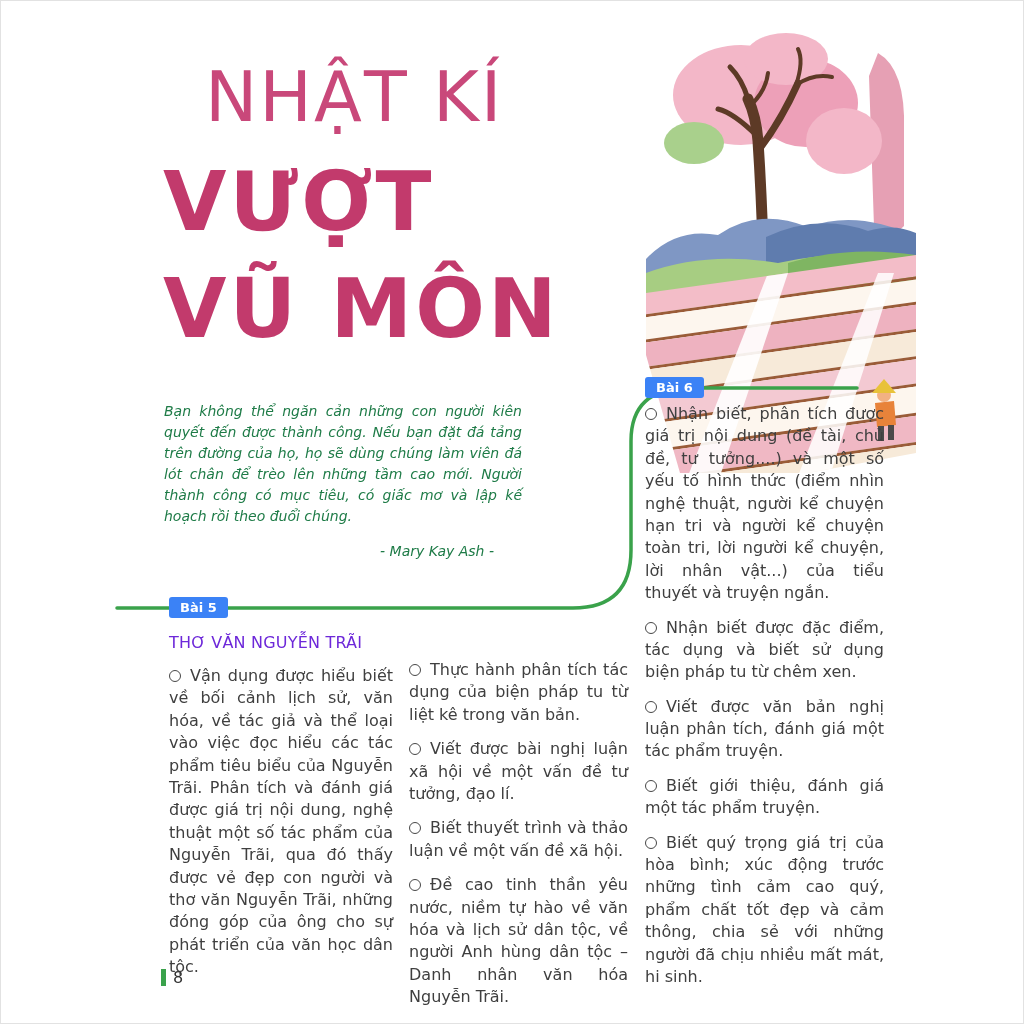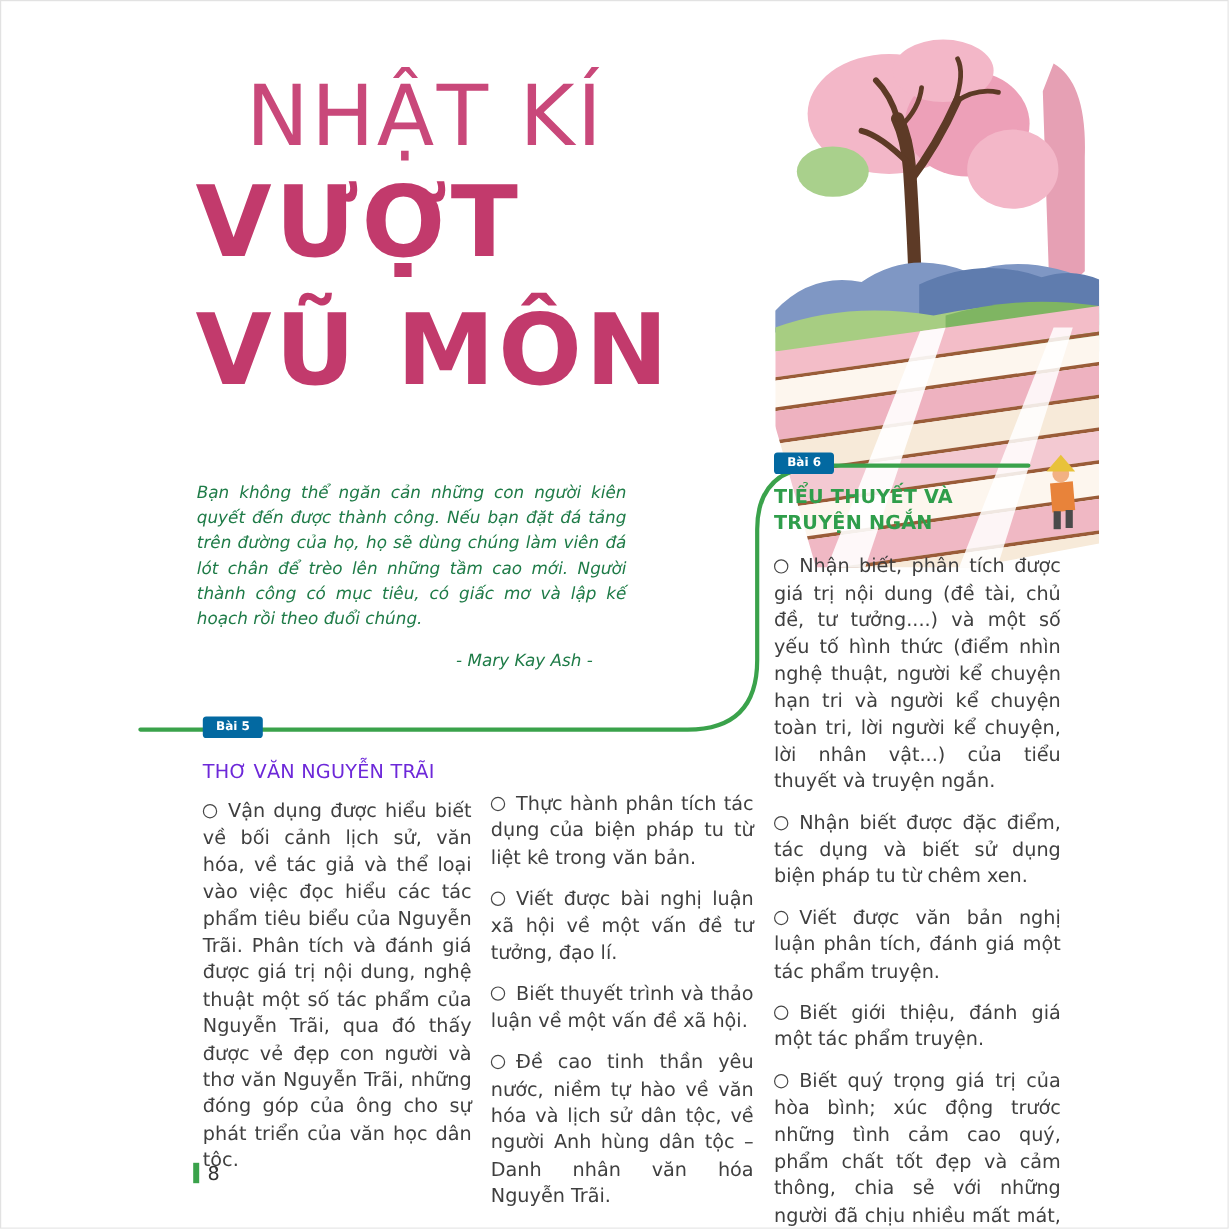--- a/index.html
+++ b/index.html
@@ -3,33 +3,33 @@
 <meta charset="utf-8">
 <style>
   html,body{margin:0;padding:0;background:#fff;}
   body{width:1024px;height:1024px;font-family:"DejaVu Sans",sans-serif;}
   .sheet{position:relative;width:1022px;height:1022px;background:#ffffff;border:1px solid #e2e2e2;overflow:hidden;box-sizing:content-box;}
 
   
   .title-block{position:absolute;left:162px;top:60px;color:#c9487a;}
   .t1{font-size:70px;font-weight:normal;letter-spacing:2px;color:#c9487a;line-height:1.05;margin-left:42px;}
   .t2,.t3{font-size:82px;font-weight:bold;letter-spacing:3px;color:#c23a6c;line-height:1.0;}
-  .t2{margin-top:10px;}
+  .t2{margin-top:26px;}
   .t3{margin-top:25px;}
 
   
   .quote{position:absolute;left:163px;top:400px;width:358px;color:#1e7b47;font-style:italic;font-size:14px;line-height:1.5;}
   .quote p{margin:0;text-align:justify;}
   .quote .attr{margin-top:14px;text-align:right;padding-right:28px;}
 
   
   .deco-line{position:absolute;left:0;top:0;width:1024px;height:1024px;pointer-events:none;}
 
   
-  .badge{position:absolute;background:#0369a1;color:#fff;font-size:10px;font-weight:bold;padding:4px 11px;border-radius:3px;line-height:1;}
+  .badge{position:absolute;background:#3b82f6;color:#fff;font-size:13px;font-weight:bold;padding:4px 11px;border-radius:3px;line-height:1;}
   .badge5{left:168px;top:596px;}
   .badge6{left:644px;top:376px;}
 
   
   .l5-heading{position:absolute;left:168px;top:632px;color:#6d28d9;font-weight:normal;font-size:16px;letter-spacing:0.2px;}
   .col1{position:absolute;left:168px;top:664px;width:224px;}
   .col2{position:absolute;left:408px;top:658px;width:219px;}
 
   
   .lesson6{position:absolute;left:644px;top:402px;width:239px;}
@@ -138,24 +138,20 @@
 
   <div class="col2">
     <p class="bullet"><span class="dot"></span><span>Thực hành phân tích tác dụng của biện pháp tu từ liệt kê trong văn bản.</span></p>
     <p class="bullet"><span class="dot"></span><span>Viết được bài nghị luận xã hội về một vấn đề tư tưởng, đạo lí.</span></p>
     <p class="bullet"><span class="dot"></span><span>Biết thuyết trình và thảo luận về một vấn đề xã hội.</span></p>
     <p class="bullet"><span class="dot"></span><span>Đề cao tinh thần yêu nước, niềm tự hào về văn hóa và lịch sử dân tộc, về người Anh hùng dân tộc – Danh nhân văn hóa Nguyễn Trãi.</span></p>
   </div>
 
   <div class="badge badge6">Bài 6</div>
   <div class="lesson6">
-    <div class="l6-heading">
-      <div>TIỂU THUYẾT VÀ</div>
-      <div>TRUYỆN NGẮN</div>
-    </div>
     <p class="bullet"><span class="dot"></span><span>Nhận biết, phân tích được giá trị nội dung (đề tài, chủ đề, tư tưởng....) và một số yếu tố hình thức (điểm nhìn nghệ thuật, người kể chuyện hạn tri và người kể chuyện toàn tri, lời người kể chuyện, lời nhân vật...) của tiểu thuyết và truyện ngắn.</span></p>
     <p class="bullet"><span class="dot"></span><span>Nhận biết được đặc điểm, tác dụng và biết sử dụng biện pháp tu từ chêm xen.</span></p>
     <p class="bullet"><span class="dot"></span><span>Viết được văn bản nghị luận phân tích, đánh giá một tác phẩm truyện.</span></p>
     <p class="bullet"><span class="dot"></span><span>Biết giới thiệu, đánh giá một tác phẩm truyện.</span></p>
     <p class="bullet"><span class="dot"></span><span>Biết quý trọng giá trị của hòa bình; xúc động trước những tình cảm cao quý, phẩm chất tốt đẹp và cảm thông, chia sẻ với những người đã chịu nhiều mất mát, hi sinh.</span></p>
   </div>
 
   <div class="footer">
     <span class="pgbar"></span>
     <span class="pgnum">8</span>

